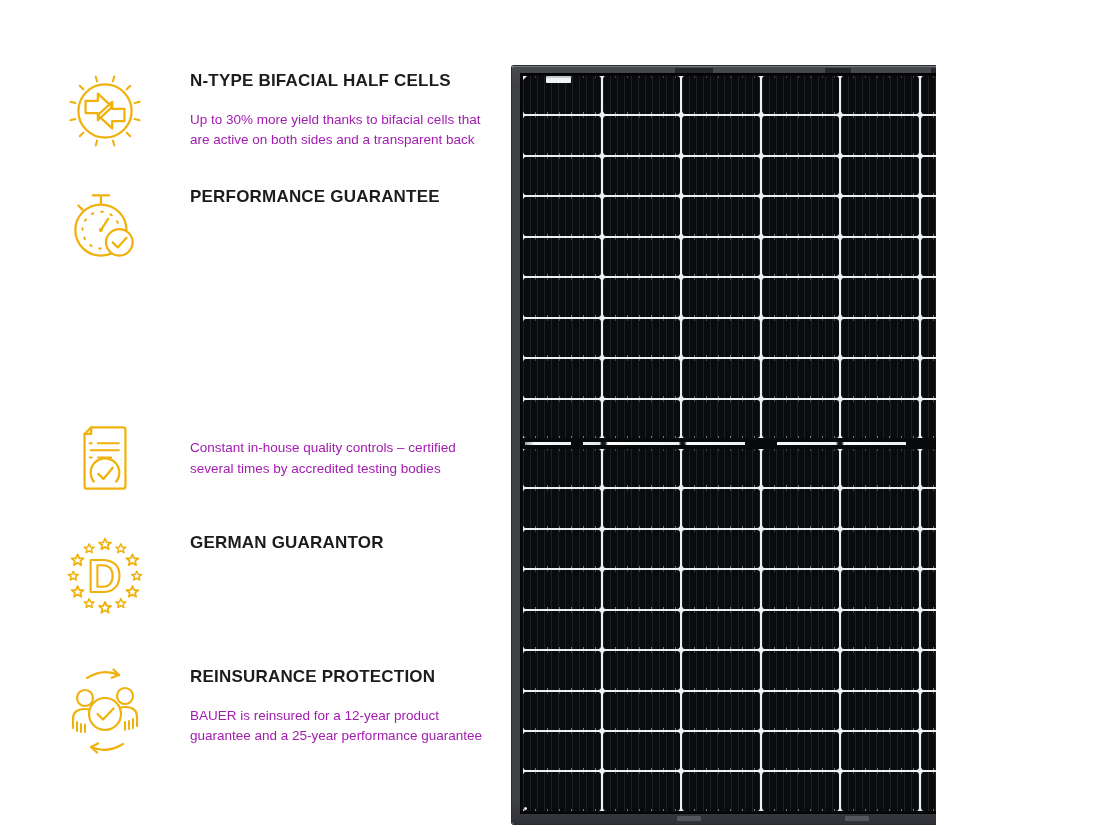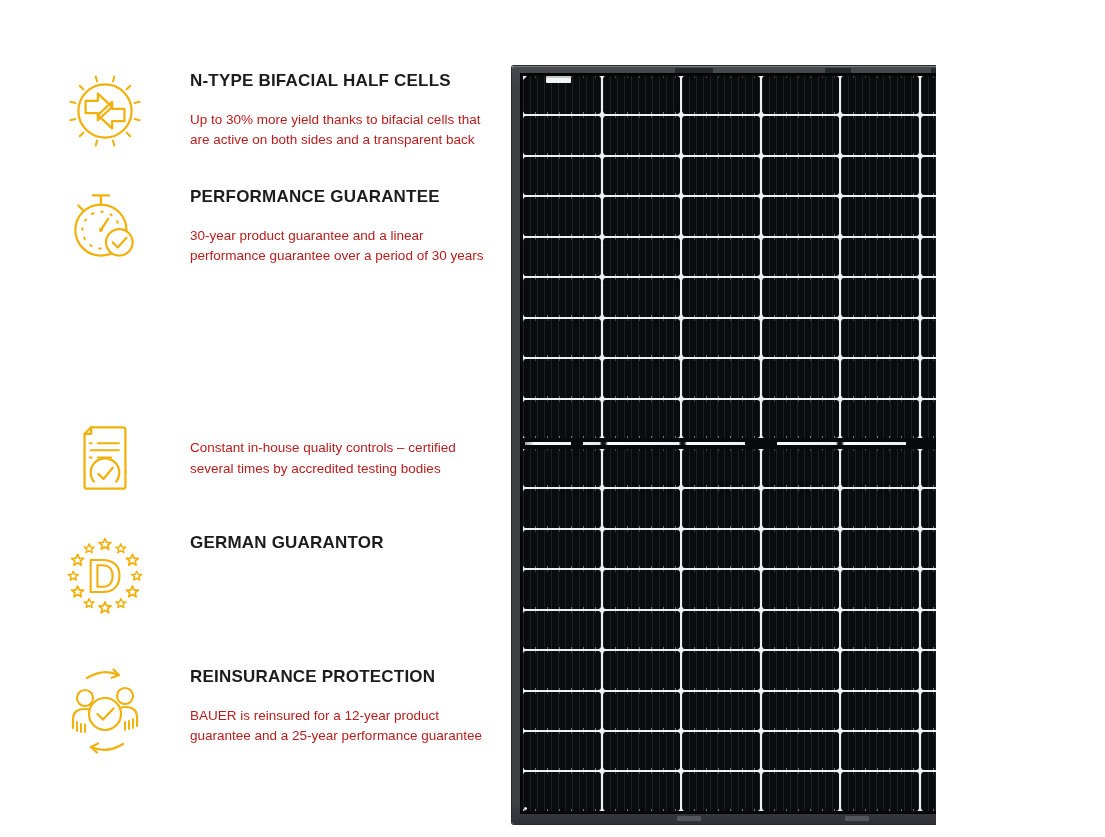--- a/index.html
+++ b/index.html
@@ -8,21 +8,21 @@
 
   
   .feature{position:absolute;left:40px;width:472px;}
   .icon-box{position:absolute;left:20px;top:-4px;width:90px;height:96px;
             display:flex;align-items:flex-start;justify-content:center;color:var(--accent,#F1B10D);}
   .icon-box svg{width:90px;height:90px;display:block;}
   .icon-box svg.tall{height:96px;}
   .ftext{margin-left:150px;padding-top:2px;}
   .ftitle{margin:0;font-size:17px;line-height:1.1;font-weight:700;color:#1c1c1c;
           letter-spacing:.2px;font-family:"Liberation Sans",sans-serif;}
-  .fdesc{margin:19px 0 0;max-width:308px;font-size:13.5px;line-height:20.8px;color:#b91c1c;}
+  .fdesc{margin:19px 0 0;max-width:308px;font-size:13.5px;line-height:20.8px;color:#a21caf;}
 
   
   .panel{position:absolute;left:512px;top:66px;width:497px;height:758px;border-radius:2px;
          background:linear-gradient(180deg,#4a4b50 0,var(--frame,#3E4044) 2.5%,var(--frame,#3E4044) 97%,#303136 100%);
          box-shadow:inset 0 1px 0 rgba(255,255,255,.25), 0 0 0 1px #2b2c2f;}
   .pglass{position:absolute;left:8px;right:8px;top:7px;bottom:10px;background:#0a0b0d;
           box-shadow:inset 0 0 0 1px #000, inset 0 3px 5px rgba(0,0,0,.55);}
   .pcells{position:absolute;inset:3px;display:flex;flex-direction:column;gap:2px;
           background:var(--gridline,#EDF0F2);overflow:hidden;}
   .prow{flex:1;display:flex;gap:2px;min-height:0;}
@@ -83,21 +83,20 @@
         <path d="M40 22 40 15 M32 13 48 13 M22 27 18 23"></path>
         <circle cx="40" cy="47" r="18" stroke-width="2" stroke-dasharray="1.6 7.8"></circle>
         <path d="M40 47 47 36"></path>
         <circle cx="40" cy="47" r="2" fill="currentColor" stroke="none"></circle>
         <circle cx="58" cy="59" r="13" fill="#ffffff"></circle>
         <path d="M51.5 59 56.5 64 65 54.5"></path>
       </svg>
     </div>
     <div class="ftext">
       <h3 class="ftitle">PERFORMANCE GUARANTEE</h3>
-      <p class="fdesc">30-year product guarantee and a linear performance guarantee over a period of 30 years</p>
     </div>
   </div>
 
 
   <div class="feature" style="top:417px">
     <div class="icon-box">
       <svg viewBox="0 0 88 88" fill="none" stroke="currentColor" stroke-width="2.2" stroke-linecap="round" stroke-linejoin="round">
         <path d="M30.5 14 H61.5 Q64 14 64 16.5 V71.5 Q64 74 61.5 74 H26.5 Q24 74 24 71.5 V20.5 Z"></path>
         <path d="M30.5 14 V20.5 H24"></path>
         <path stroke-width="2" d="M29 29.5 31 29.5 M37 29.5 57.5 29.5 M30 36.5 57.5 36.5 M29 43.5 31 43.5 M37 43.5 50 43.5"></path>

